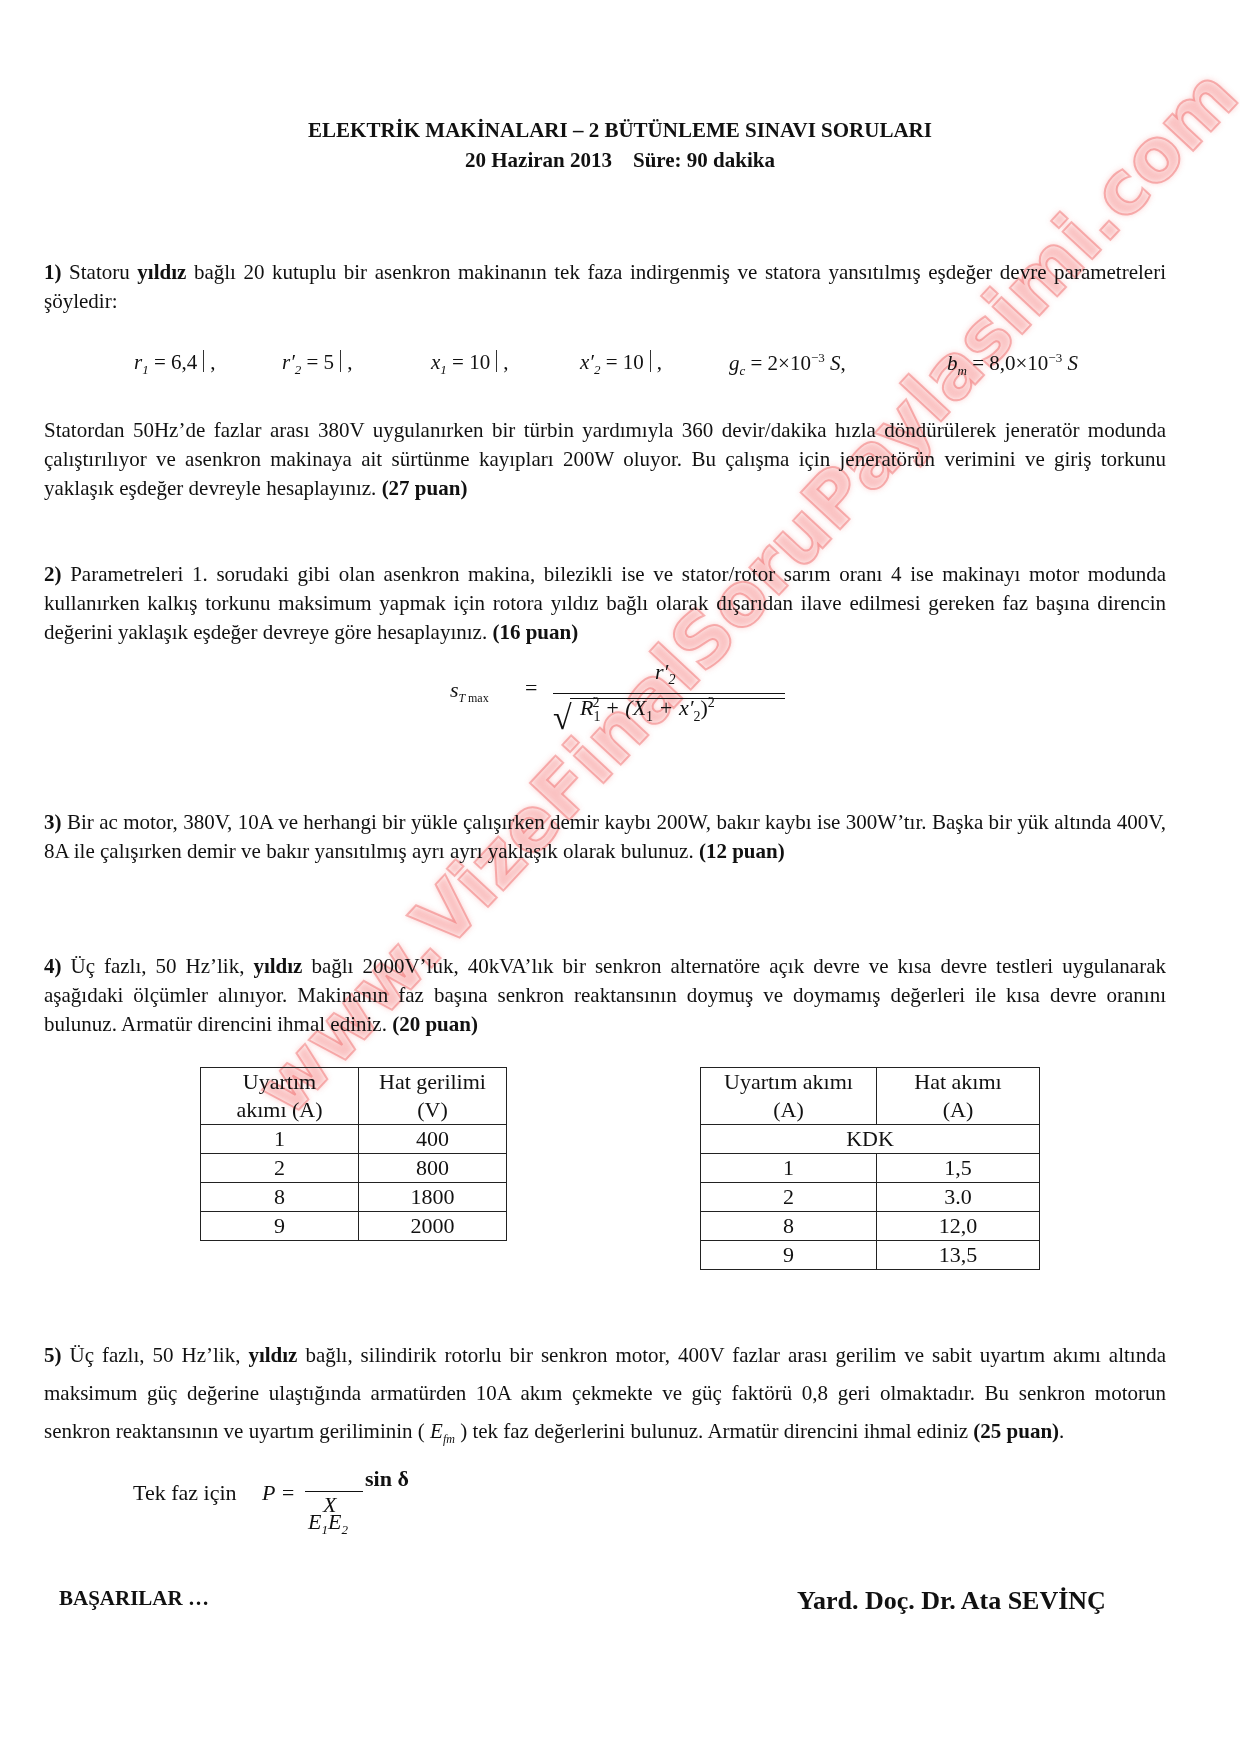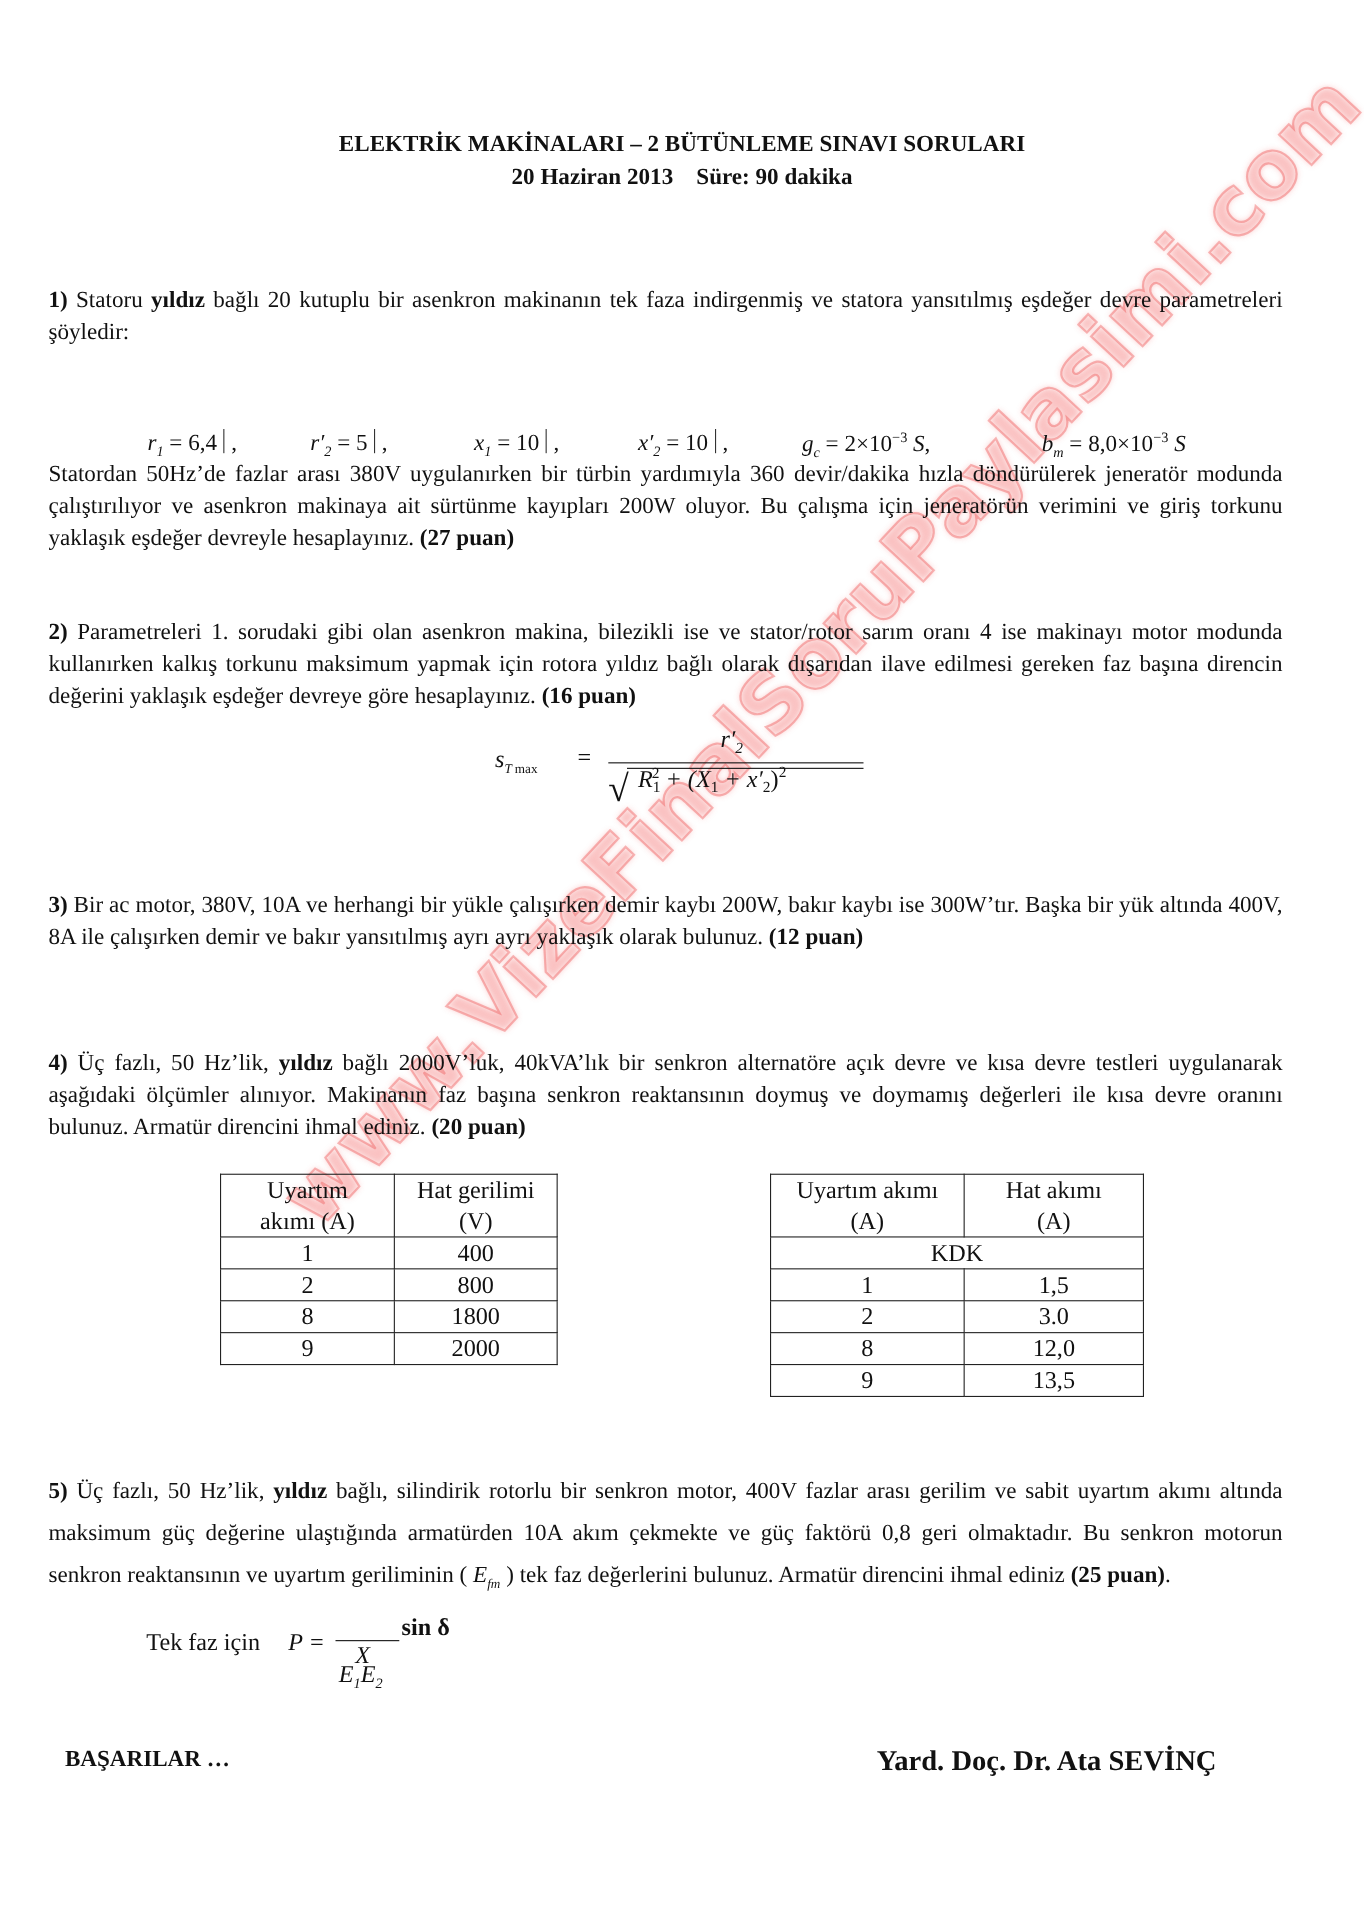--- a/index.html
+++ b/index.html
@@ -5,21 +5,21 @@
   html, body { margin: 0; padding: 0; background: #ffffff; }
   body { width: 1240px; height: 1754px; position: relative; overflow: hidden;
          font-family: "Liberation Serif", "DejaVu Serif", serif; color: #111; }
   .page { position: absolute; left: 0; top: 0; width: 1240px; height: 1754px; }
   .title { position: absolute; left: 0; width: 1240px; text-align: center; font-weight: bold; font-size: 21px; }
   .t1 { top: 118px; }
   .t2 { top: 148px; }
   .para { position: absolute; left: 44px; width: 1122px; font-size: 21px; line-height: 29px; text-align: justify; text-align-last: left; }
   .para b { font-weight: bold; }
   .params { position: absolute; top: 350px; left: 134px; font-size: 21px; font-style: italic; white-space: nowrap; }
-  .params span.p { position: absolute; white-space: nowrap; margin-top: 40px; }
+  .params span.p { position: absolute; white-space: nowrap; }
   .params .up { font-style: normal; }
   .params sub { font-size: 13px; }
   .params sup { font-size: 13px; font-style: normal; }
   .bar { display: inline-block; width: 1px; height: 22px; background: #333; vertical-align: -3px; margin: 0 6px; }
   .formula1 { position: absolute; top: 665px; left: 450px; width: 340px; height: 80px; font-size: 22px; }
   .formula1 .lhs { position: absolute; left: 0; top: 12px; font-style: italic; }
   .formula1 .lhs sub { font-size: 12px; font-style: italic; }
   .formula1 .lhs .mx { font-style: normal; }
   .formula1 .eq { position: absolute; left: 75px; top: 10px; }
   .formula1 .num { position: absolute; left: 205px; top: -6px; font-style: italic; }

